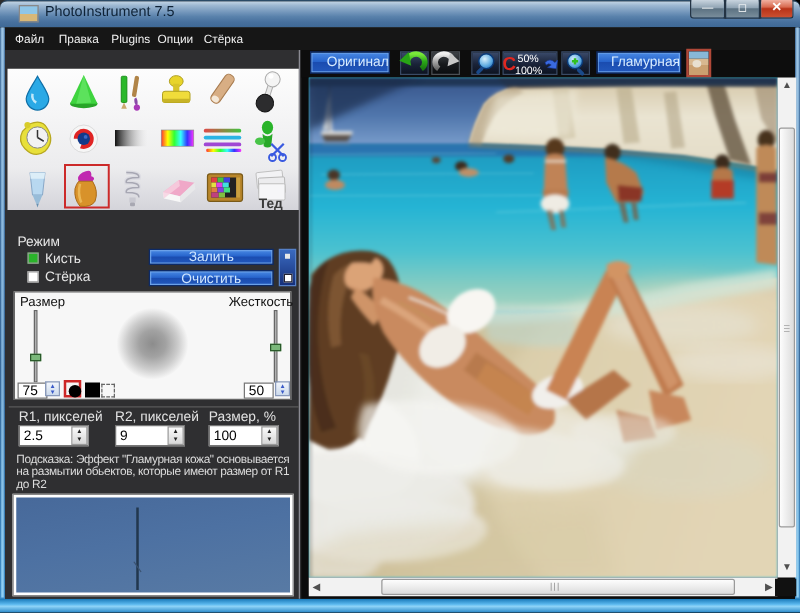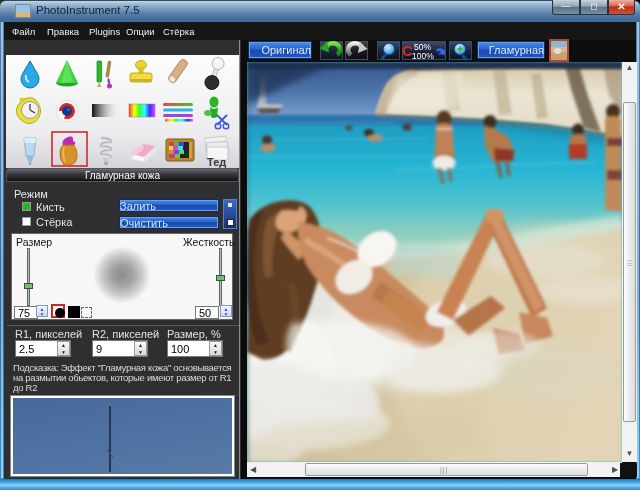--- a/index.html
+++ b/index.html
@@ -18,21 +18,21 @@
 #borderL2{left:1px;top:22px;width:2px;height:456px;background:linear-gradient(#9cc4e4,#7fb0d8 60%,#8fd0f4)}
 #borderR{left:636px;top:22px;width:4px;height:458px;background:linear-gradient(#5580ab,#3a6a9a 60%,#3f8ec8)}
 #borderR2{left:637px;top:22px;width:2px;height:456px;background:linear-gradient(#9cc4e4,#7fb0d8 60%,#8fd0f4)}
 #borderB{left:0;top:479px;width:640px;height:11px;background:linear-gradient(#1878b8,#5ab8ee 40%,#8ed4f8 55%,#2a88c8)}
 
 #lpanel{left:4px;top:40px;width:237px;height:439px;background:#2f2f31}
 .hdr{left:6px;width:233px;height:14px;background:linear-gradient(#6a6a72,#3a3a40 40%,#101014);border:1px solid #555;border-radius:3px 3px 0 0;color:#fff;font-size:10px;text-align:center;line-height:13px}
 #tools{left:6px;top:55px;width:233px;height:113px;background:linear-gradient(#fdfdfd,#ececee 70%,#d4d4da)}
 #gkpanel{color:#e6e6e6;font-size:11px}
 .chk{width:9px;height:9px;border:1px solid #9a9a9a;background:#fff}
-.btn{background:linear-gradient(#4a8ae4 0%,#2764cc 45%,#1a4cb0 50%,#2258bc 100%);border:1px solid #0d2a66;box-shadow:inset 0 0 0 1px #6aa0e8;color:#cfe6ff;font-size:11px;}
+.btn{background:linear-gradient(#4a8ae4 0%,#2764cc 45%,#1a4cb0 50%,#2258bc 100%);border:1px solid #0d2a66;box-shadow:inset 0 0 0 1px #6aa0e8;color:#cfe6ff;font-size:11px;text-align:center}
 #whitebox{left:11px;top:233px;width:222px;height:87px;background:#f7f7f7;border:1px solid #666}
 .spin{background:#fff;border:1px solid #777;font-size:11px;color:#000;padding-left:3px}
 #hint{left:13px;top:363px;width:230px;color:#dcdcdc;font-size:9.5px;line-height:10px;white-space:nowrap;letter-spacing:-0.3px}
 #preview{left:10px;top:395px;width:225px;height:82px;background:#fff;border:1px solid #888;padding:2px}
 #previmg{width:100%;height:100%;background:linear-gradient(170deg,#47699a,#4d71a2 45%,#587aa4);position:relative}
 
 #canvas{left:241px;top:40px;width:395px;height:439px;background:#0b0b0b}
 #toolbar{left:241px;top:40px;width:395px;height:22px;background:#0d0d0d}
 .tbtn{top:41px;height:18px;background:linear-gradient(#4a8ae4 0%,#2764cc 45%,#1a4cb0 50%,#2258bc 100%);border:1px solid #0d2a66;box-shadow:inset 0 0 0 1px #6aa0e8;color:#d8ecff;font-size:11px;text-align:right;line-height:16px}
 .ttile{top:41px;width:23px;height:19px;background:linear-gradient(#3a4a6a,#1a2338 55%,#0d1322);border:1px solid #394a66}
@@ -187,21 +187,20 @@
           <rect x="-5" y="4" width="5" height="4" fill="#80c040"></rect>
           <rect x="9" y="-8" width="3" height="16" fill="#caa040"></rect>
         </g>
   <g transform="translate(211,95)">
           <rect x="-11" y="-13" width="21" height="13" rx="1" fill="#f2f2f4" stroke="#bbb" stroke-width="0.7" transform="rotate(-6)"></rect>
           <rect x="-10" y="-8" width="21" height="13" rx="1" fill="#ececee" stroke="#b0b0b0" stroke-width="0.7" transform="rotate(-3)"></rect>
           <rect x="-10" y="-3" width="21" height="13" rx="1" fill="#f6f6f8" stroke="#b8b8b8" stroke-width="0.7"></rect>
           <text x="-10" y="16" font-family="Liberation Sans" font-size="11" fill="#3a3a3a" font-weight="bold">Тед</text>
         </g>
  </svg></div>
- <div class="abs hdr" style="top:168px">Гламурная кожа</div>
  <div class="abs" id="gkpanel">
    <div class="abs" style="left:14px;top:188px;color:#e6e6e6;font-size:11px">Режим</div>
    <div class="abs chk" style="left:22px;top:202px;background:#2ab42a"></div>
    <div class="abs" style="left:36px;top:201px;color:#e6e6e6;font-size:11px">Кисть</div>
    <div class="abs chk" style="left:22px;top:217px"></div>
    <div class="abs" style="left:36px;top:216px;color:#e6e6e6;font-size:11px">Стёрка</div>
    <div class="abs btn" style="left:119px;top:199px;width:100px;height:13px;line-height:12px">Залить</div>
    <div class="abs btn" style="left:119px;top:216px;width:100px;height:13px;line-height:12px">Очистить</div>
    <div class="abs" style="left:223px;top:199px;width:14px;height:30px;background:linear-gradient(#3a6ac0,#16307a);border:1px solid #5580c8"></div>
    <div class="abs" style="left:228px;top:203px;width:4px;height:4px;background:#e8e8e8"></div>

